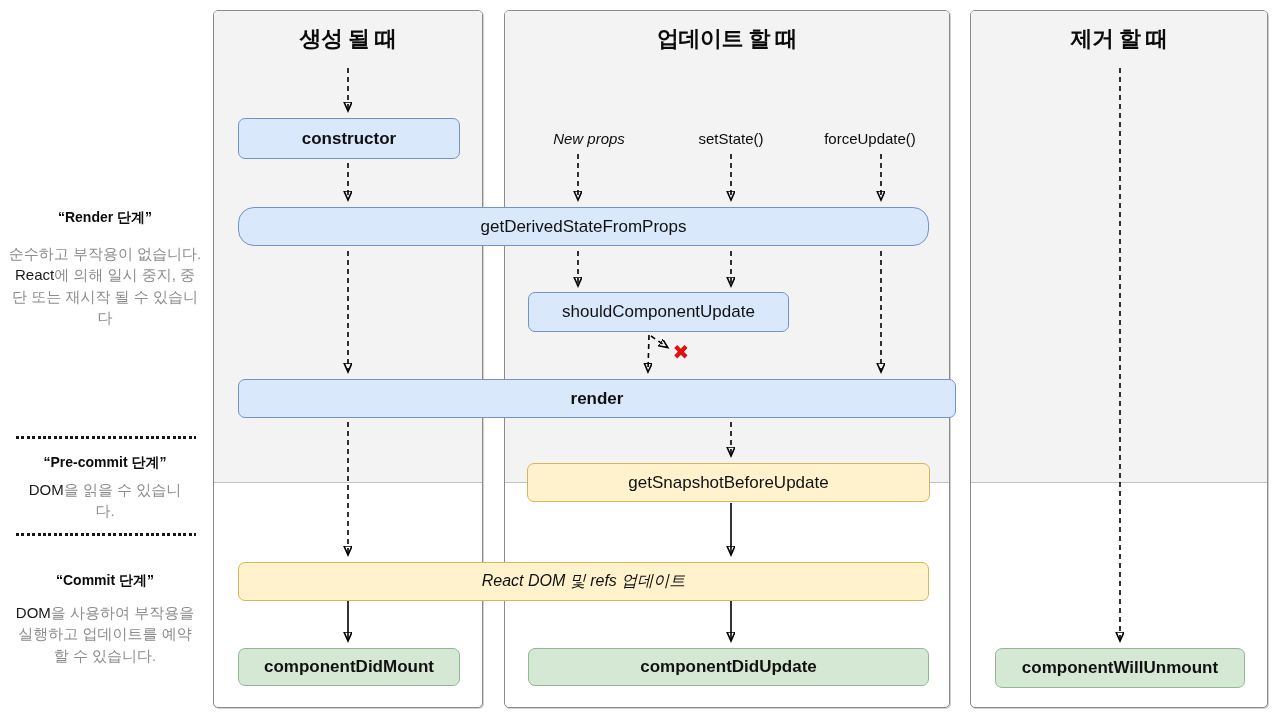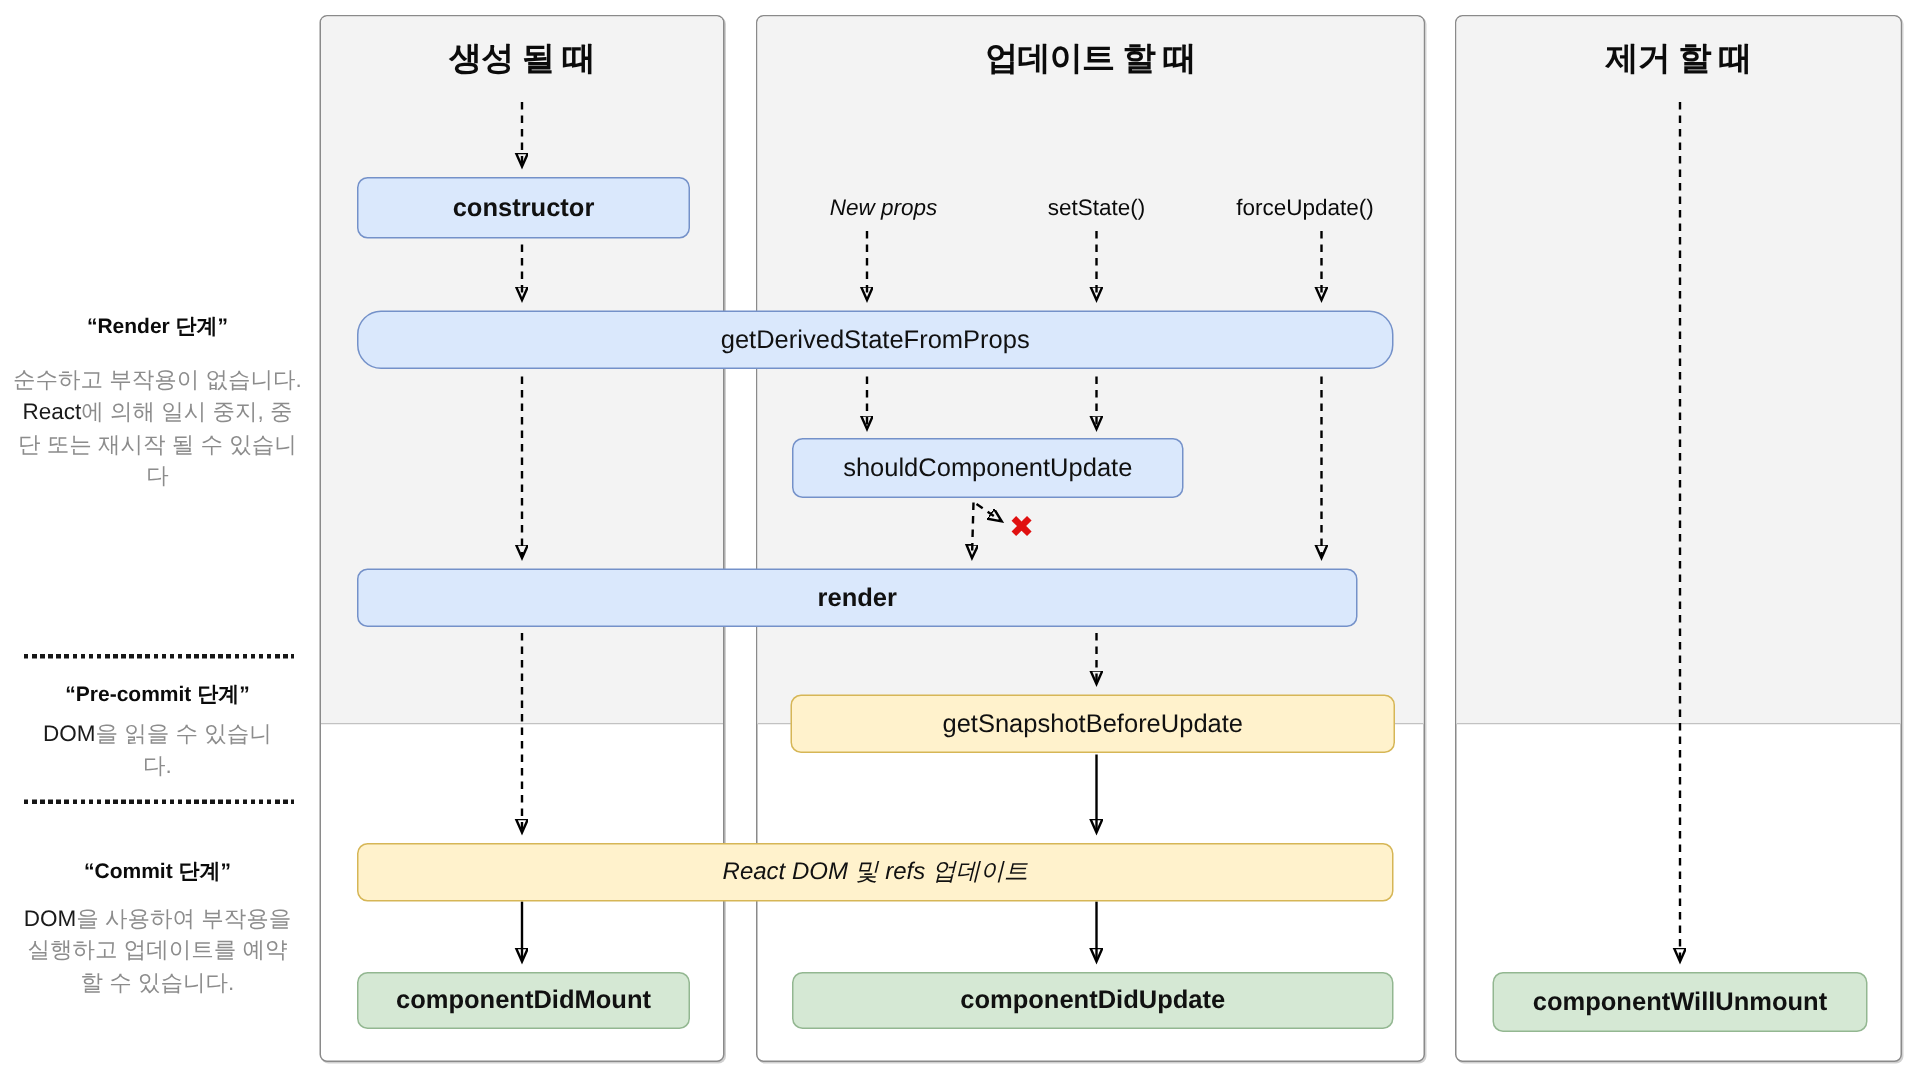--- a/index.html
+++ b/index.html
@@ -120,21 +120,21 @@
     <line x1="731" y1="601" x2="731" y2="640" marker-end="url(#ah)"></line>
 
     <line class="dashed" x1="1120" y1="68" x2="1120" y2="640" marker-end="url(#ah)"></line>
   </svg>
 
   <div class="cancel" style="left:681px;top:352px;">✖</div>
 
   <div class="node blue bold" style="left:238px;top:118px;width:222px;height:41px;">constructor</div>
   <div class="node blue" style="left:238px;top:207px;width:691px;height:39px;border-radius:16px;">getDerivedStateFromProps</div>
   <div class="node blue" style="left:528px;top:292px;width:261px;height:40px;">shouldComponentUpdate</div>
-  <div class="node blue bold" style="left:238px;top:379px;width:667px;height:39px;">render</div>
+  <div class="node blue bold" style="left:238px;top:379px;width:718px;height:39px;">render</div>
   <div class="node yellow" style="left:527px;top:463px;width:403px;height:39px;">getSnapshotBeforeUpdate</div>
   <div class="node yellow italic" style="left:238px;top:562px;width:691px;height:39px;font-size:16px;">React DOM 및 refs 업데이트</div>
   <div class="node green bold" style="left:238px;top:648px;width:222px;height:38px;">componentDidMount</div>
   <div class="node green bold" style="left:528px;top:648px;width:401px;height:38px;">componentDidUpdate</div>
   <div class="node green bold" style="left:995px;top:648px;width:250px;height:40px;">componentWillUnmount</div>
 
   <div class="phase-title" style="top:209px;">“Render 단계”</div>
   <div class="phase-desc" style="left:8px;top:243px;width:194px;"><span>순수하고 부작용이 없습니다. </span><span class="seg-strong">React</span><span>에 의해 일시 중지, 중단 또는 재시작 될 수 있습니다</span></div>
 
   <div class="dotted-divider" style="top:436px;"></div>

